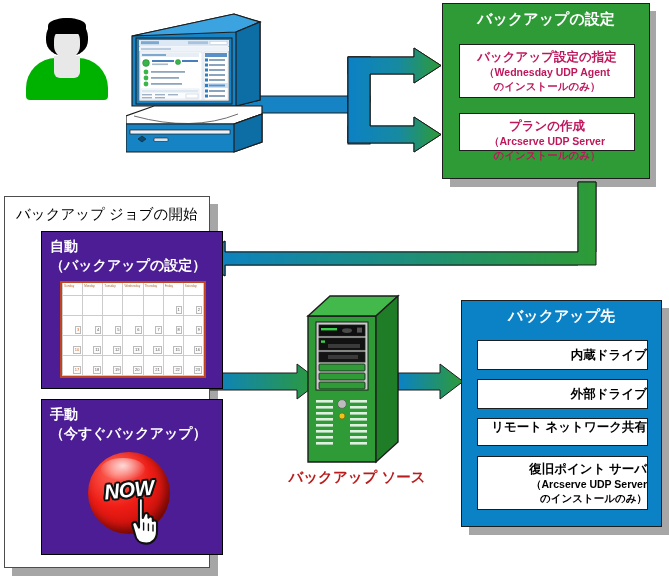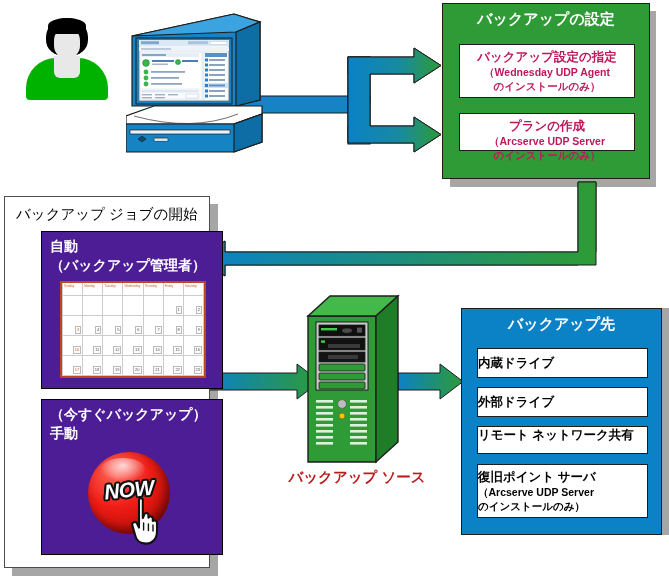--- a/index.html
+++ b/index.html
@@ -67,21 +67,21 @@
   }
   .card-line-2, .card-line-3 {
     display: block;
     font-size: 10.5px;
     font-weight: bold;
     line-height: 14px;
   }
 
   
   #dest-panel {
-    left: 461px; top: 308px;
+    left: 461px; top: 300px;
     width: 201px; height: 227px;
     background: #1583c4;
     background: #0b81c6;
     border: 1px solid #1d1d1d;
     box-sizing: border-box;
   }
   #dest-title {
     position: absolute;
     left: 0; top: 6px;
     width: 100%;
@@ -90,21 +90,21 @@
     font-size: 15px;
     font-weight: bold;
   }
   .dest-card {
     position: absolute;
     left: 15px;
     width: 171px;
     background: #ffffff;
     border: 1px solid #1d1d1d;
     box-sizing: border-box;
-    text-align: left;
+    text-align: right;
     color: #000000;
   }
   #dest-card-1 { top: 39px; height: 30px; padding-top: 6px; }
   #dest-card-2 { top: 78px; height: 30px; padding-top: 6px; }
   #dest-card-3 { top: 117px; height: 28px; }
   #dest-card-4 { top: 155px; height: 54px; padding-top: 4px; }
   .dest-line-1 {
     display: block;
     font-size: 12.5px;
     font-weight: bold;
@@ -451,21 +451,21 @@
       <span class="card-line-3">のインストールのみ）</span>
     </div>
   </div>
 
   <div class="abs" id="job-panel" style="z-index:4;">
     <div id="job-title">バックアップ ジョブの開始</div>
 
     <div class="job-sub" id="job-auto">
       <div class="job-sub-title">
         <span>自動</span>
-        <span>（バックアップ管理者）</span>
+        <span>（バックアップの設定）</span>
       </div>
       <div id="calendar">
         <table>
           <thead>
               <tr id="cal-head">
                 <th class="sun">Sunday</th>
                 <th>Monday</th>
                 <th>Tuesday</th>
                 <th>Wednesday</th>
                 <th>Thursday</th>
@@ -519,22 +519,22 @@
                 <td></td>
                 <td></td>
               </tr>
             </tbody>
         </table>
       </div>
     </div>
 
     <div class="job-sub" id="job-manual">
       <div class="job-sub-title">
+        <span>手動</span>
         <span>（今すぐバックアップ）</span>
-        <span>手動</span>
       </div>
       <div id="now-wrap">
         <div id="now-ball"></div>
         <div id="now-gloss"></div>
         <div id="now-text">NOW</div>
         <svg id="now-cursor" viewBox="0 0 44 50" xmlns="http://www.w3.org/2000/svg">
           <path d="M13 4 C13 1.6 16.8 1.6 16.8 4 L16.8 22 L18.4 18.4 C19.2 16 23 17 22.4 19.6
                    L22.4 21.6 C23.6 19.6 27.2 20.4 26.8 23.2 L26.8 25 C28.2 23.6 31.2 24.6 31 27.4
                    L31 35 C31 43 26.4 47.6 20.4 47.6 C13.6 47.6 9.8 43.6 9 38.6
                    L6.4 29.6 C5.4 26.4 9.4 24.4 11 27.6 L13 31.6 Z" fill="#ffffff" stroke="#111111" stroke-width="2.1" stroke-linejoin="round"></path>

